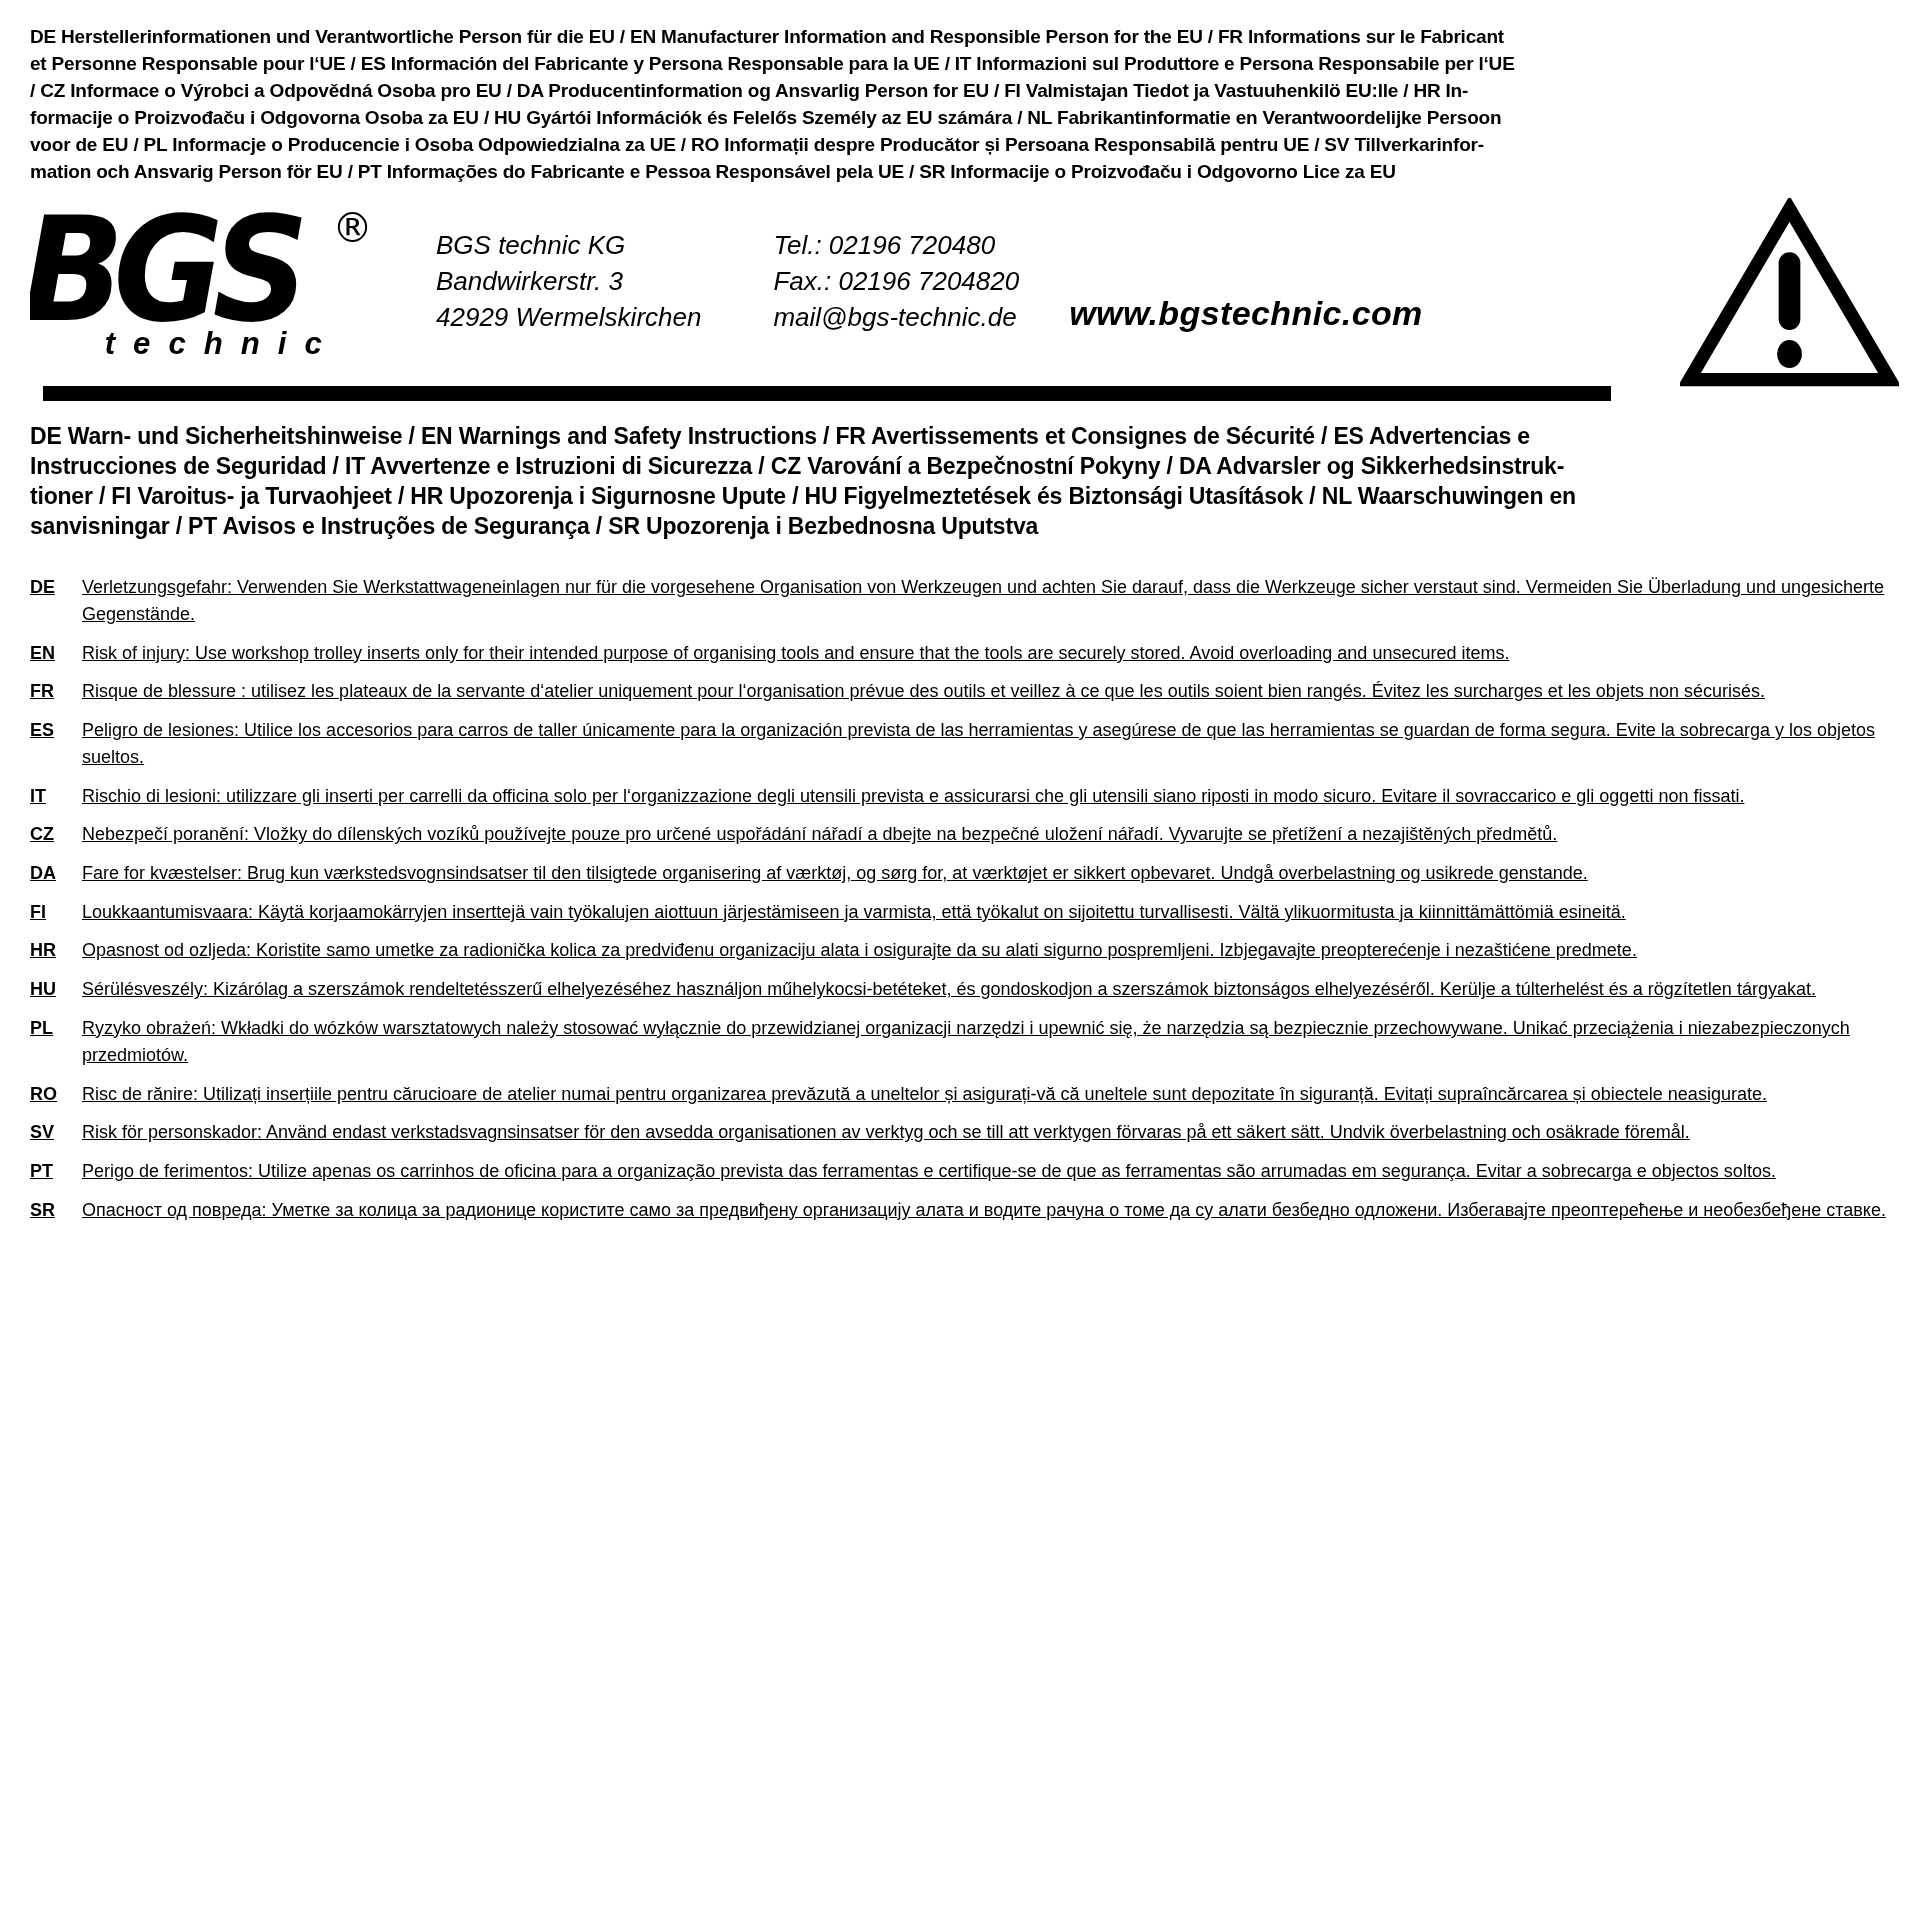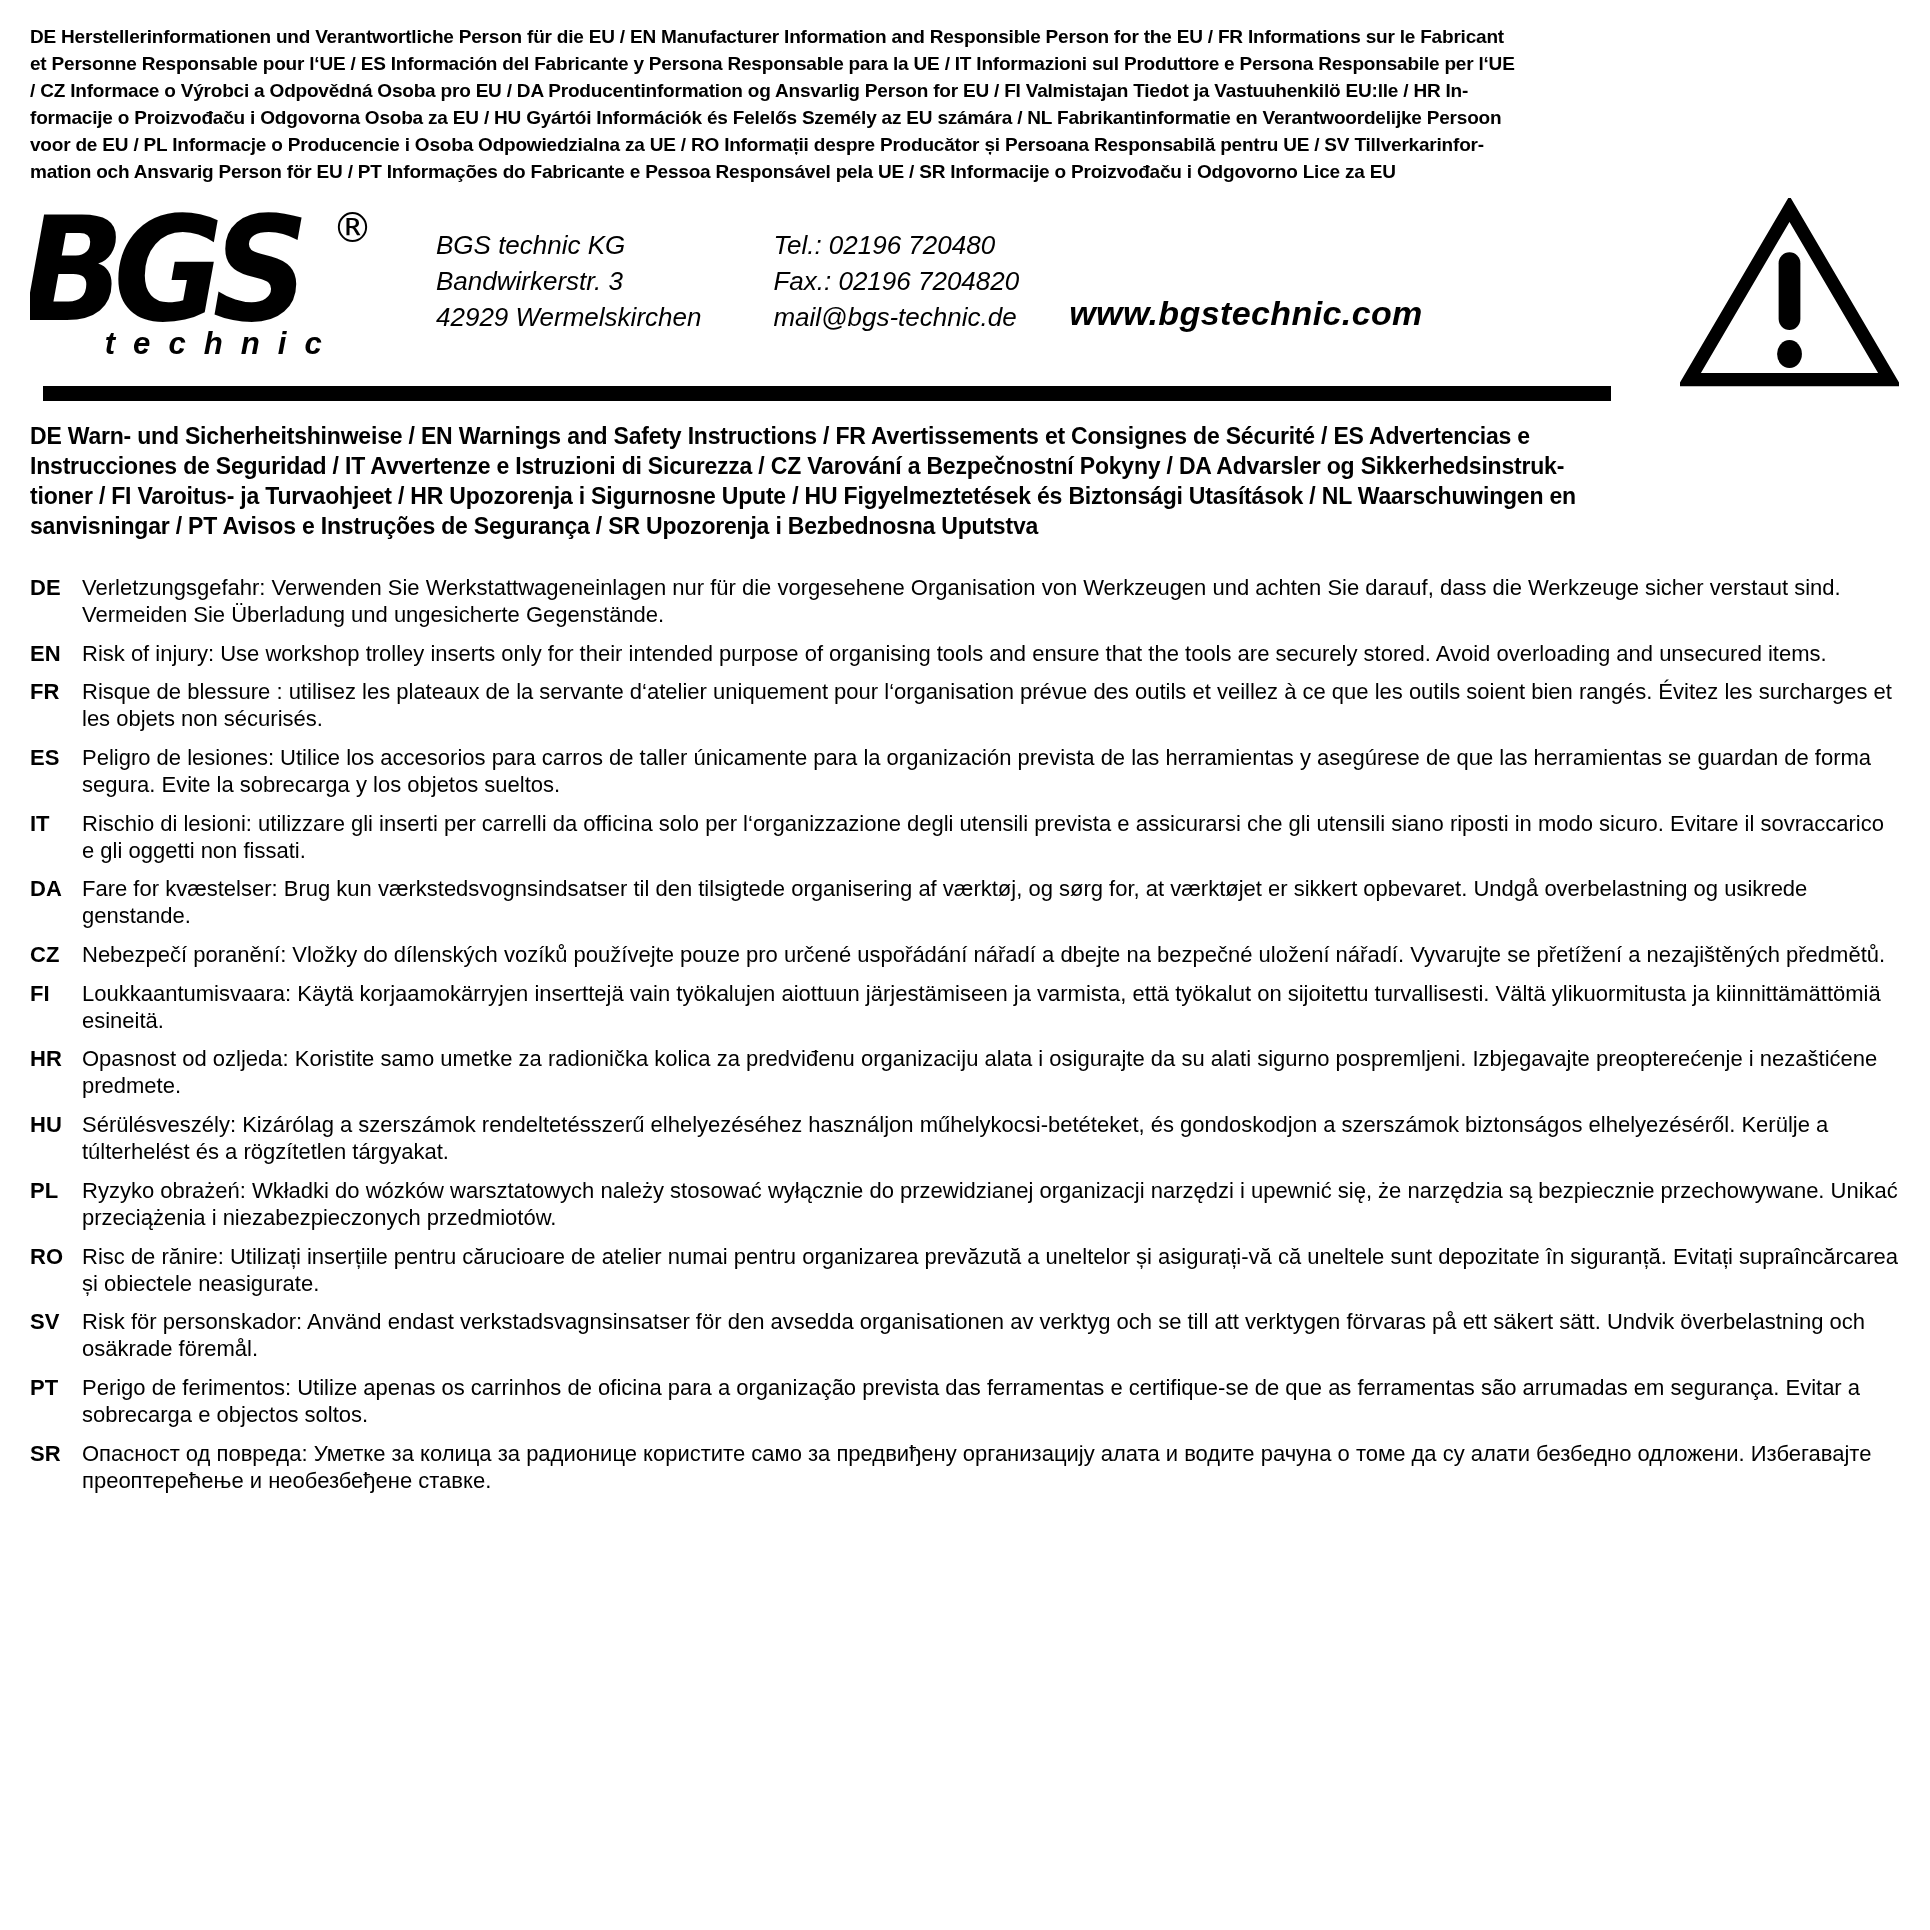--- a/index.html
+++ b/index.html
@@ -26,21 +26,21 @@
   .tri-wrap { margin-left: auto; margin-right: 4.7px; margin-top: -6.2px; }
 
   .divider { height: 15px; background: #000000; width: 1568px; margin: 9.3px 0 0 13.2px; }
 
   
   .safety-header { margin-top: 20px; font-weight: bold; font-size: 23px; line-height: 30px; letter-spacing: -0.2px; }
   .safety-header .hline { white-space: nowrap; }
 
   
   .notes { margin-top: 33px; }
-  .note { display: flex; margin-bottom: 11.7px; font-size: 22px; line-height: 27px; }
+  .note { display: flex; margin-bottom: 11.7px; font-size: 18px; line-height: 27px; text-decoration: underline; }
   .note-code { font-weight: bold; flex: 0 0 52px; }
   .note-text { flex: 1; padding-right: 3.1px; }
 </style>
 </head>
 <body>
 
 <div class="page">
 
   <div class="lang-header">
 
@@ -126,27 +126,27 @@
         <div class="note-code">ES</div>
         <div class="note-text">Peligro de lesiones: Utilice los accesorios para carros de taller únicamente para la organización prevista de las herramientas y asegúrese de que las herramientas se guardan de forma segura. Evite la sobrecarga y los objetos sueltos.</div>
       </div>
 
       <div class="note">
         <div class="note-code">IT</div>
         <div class="note-text">Rischio di lesioni: utilizzare gli inserti per carrelli da officina solo per l‘organizzazione degli utensili prevista e assicurarsi che gli utensili siano riposti in modo sicuro. Evitare il sovraccarico e gli oggetti non fissati.</div>
       </div>
 
       <div class="note">
-        <div class="note-code">DA</div>
-        <div class="note-text">Fare for kvæstelser: Brug kun værkstedsvognsindsatser til den tilsigtede organisering af værktøj, og sørg for, at værktøjet er sikkert opbevaret. Undgå overbelastning og usikrede genstande.</div>
+        <div class="note-code">CZ</div>
+        <div class="note-text">Nebezpečí poranění: Vložky do dílenských vozíků používejte pouze pro určené uspořádání nářadí a dbejte na bezpečné uložení nářadí. Vyvarujte se přetížení a nezajištěných předmětů.</div>
       </div>
 
       <div class="note">
-        <div class="note-code">CZ</div>
-        <div class="note-text">Nebezpečí poranění: Vložky do dílenských vozíků používejte pouze pro určené uspořádání nářadí a dbejte na bezpečné uložení nářadí. Vyvarujte se přetížení a nezajištěných předmětů.</div>
+        <div class="note-code">DA</div>
+        <div class="note-text">Fare for kvæstelser: Brug kun værkstedsvognsindsatser til den tilsigtede organisering af værktøj, og sørg for, at værktøjet er sikkert opbevaret. Undgå overbelastning og usikrede genstande.</div>
       </div>
 
       <div class="note">
         <div class="note-code">FI</div>
         <div class="note-text">Loukkaantumisvaara: Käytä korjaamokärryjen inserttejä vain työkalujen aiottuun järjestämiseen ja varmista, että työkalut on sijoitettu turvallisesti. Vältä ylikuormitusta ja kiinnittämättömiä esineitä.</div>
       </div>
 
       <div class="note">
         <div class="note-code">HR</div>
         <div class="note-text">Opasnost od ozljeda: Koristite samo umetke za radionička kolica za predviđenu organizaciju alata i osigurajte da su alati sigurno pospremljeni. Izbjegavajte preopterećenje i nezaštićene predmete.</div>

